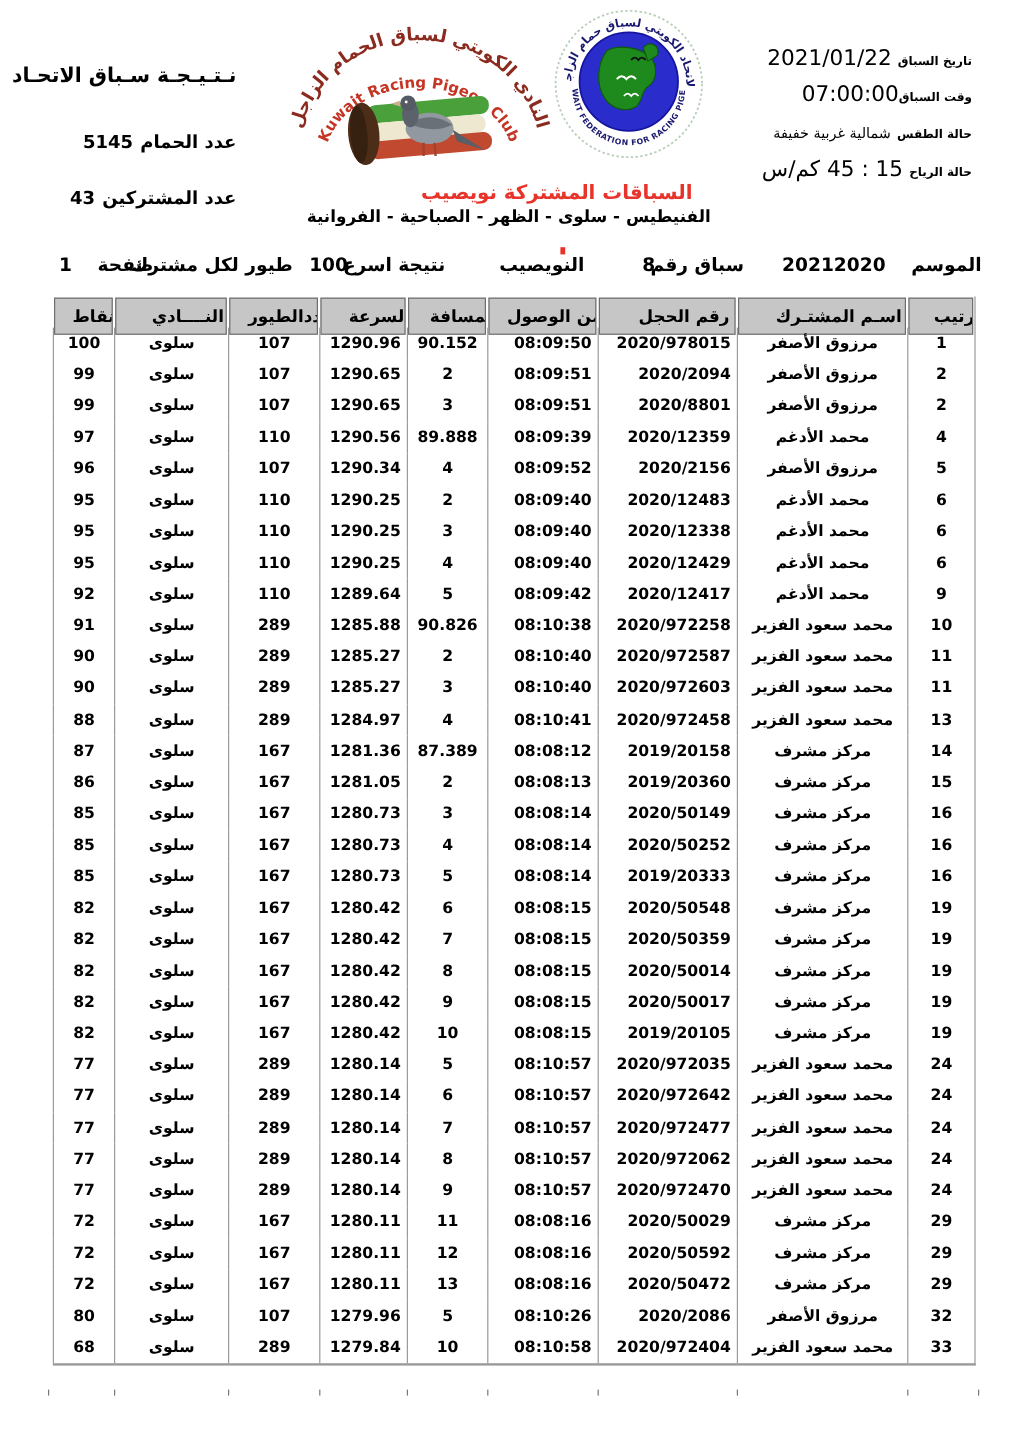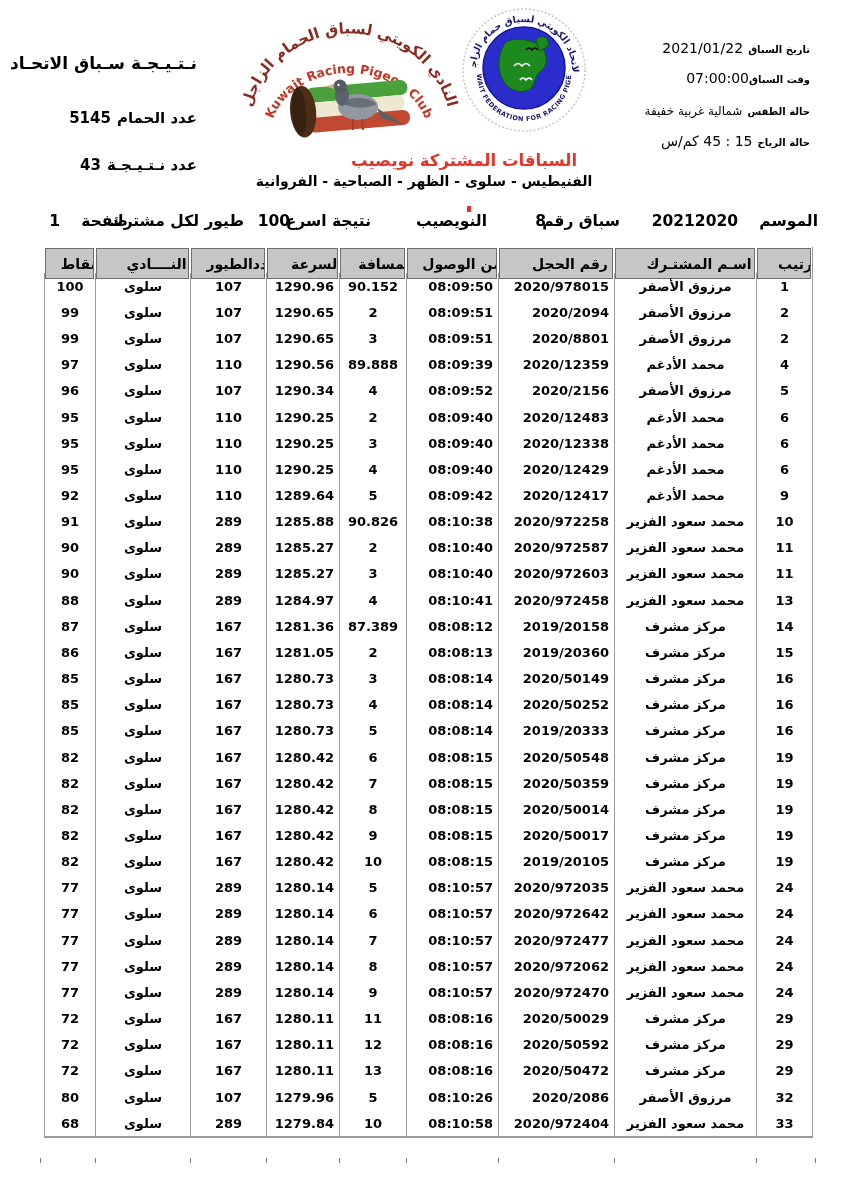--- a/index.html
+++ b/index.html
@@ -8,21 +8,21 @@
   .info-left{position:absolute;top:17px;left:0;width:197px;height:180px;direction:rtl;}
   .il-line{position:absolute;right:0;white-space:nowrap;font-weight:bold;}
   .il-title{top:36px;font-size:17px;}
   .il-l2{top:92px;font-size:15px;}
   .il-l3{top:139px;font-size:15px;}
   .il-line .val{padding-right:6px;}
   
   .info-right{position:absolute;top:0;right:38px;width:270px;height:170px;direction:rtl;}
   .ir-line{position:absolute;right:0;white-space:nowrap;}
   .ir-lbl{font-weight:bold;font-size:10px;}
-  .ir-val{font-size:14px;}
+  .ir-val{font-size:18px;}
   .ir-l1{top:38px;}.ir-l2{top:68px;}.ir-l3{top:100px;}.ir-l4{top:131px;}
   .ir-l3 .ir-val{font-size:12px;}
   
   .club-logo{position:absolute;left:241px;top:8px;width:218px;height:142px;}
   .fed-logo{position:absolute;left:460px;top:4px;width:128px;height:136px;}
   
   .race-title{position:absolute;top:151px;left:0;width:100%;text-align:center;direction:rtl;
     color:var(--title-red,#e8332a);font-weight:bold;font-size:16.5px;padding-left:40px;}
   .locations{position:absolute;top:173px;left:0;width:100%;text-align:center;direction:rtl;
     font-weight:bold;font-size:14px;}
@@ -46,21 +46,21 @@
   .td.al-r{justify-content:flex-start;padding-right:5px;box-sizing:border-box;}
   
   .tick{position:absolute;top:1158px;width:1px;height:5px;background:#777;}
 </style>
 </head>
 <body>
 
 <div class="info-left">
   <div class="il-line il-title">نـتـيـجـة سـباق الاتحـاد</div>
   <div class="il-line il-l2"><span>عدد الحمام</span><span class="val">5145</span></div>
-  <div class="il-line il-l3"><span>عدد نـتـيـجـة</span><span class="val">43</span></div>
+  <div class="il-line il-l3"><span>عدد المشتركين</span><span class="val">43</span></div>
 </div>
 
 <div class="club-logo">
   <svg width="218" height="142" viewBox="0 0 218 142">
     <defs>
       <path id="clubArcAr" d="M 8 112 A 101 96 0 0 1 209 112" fill="none"></path>
       <path id="clubArcEn" d="M 30 118 A 79 63 0 0 1 186 118" fill="none"></path>
     </defs>
     <text font-size="15" font-weight="bold" fill="#8b2a1e">
       <textPath href="#clubArcAr" startOffset="50%" text-anchor="middle">النادي الكويتي لسباق الحمام الزاجل</textPath>

